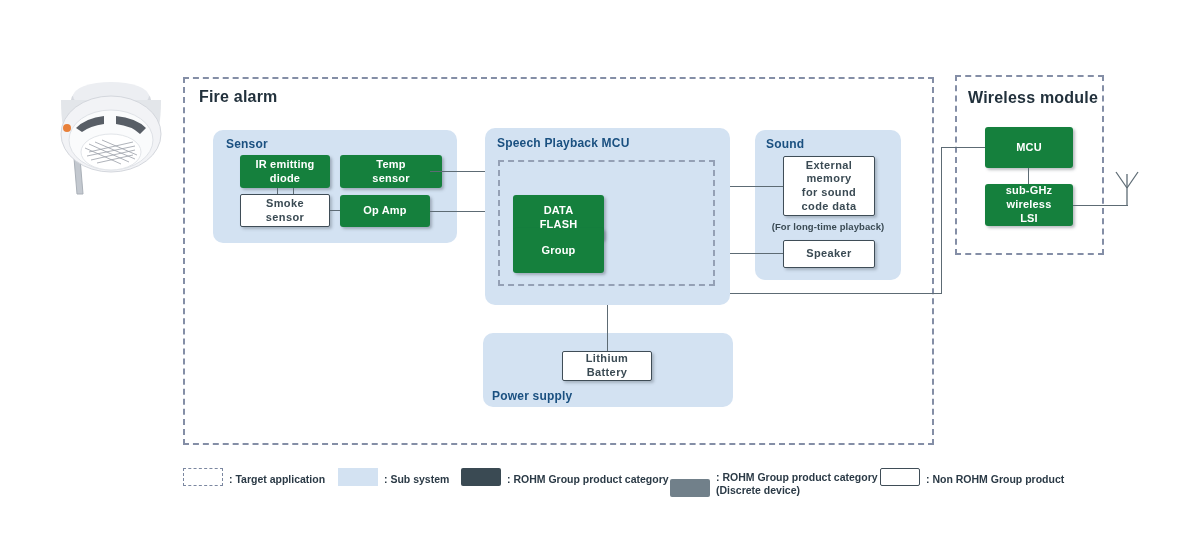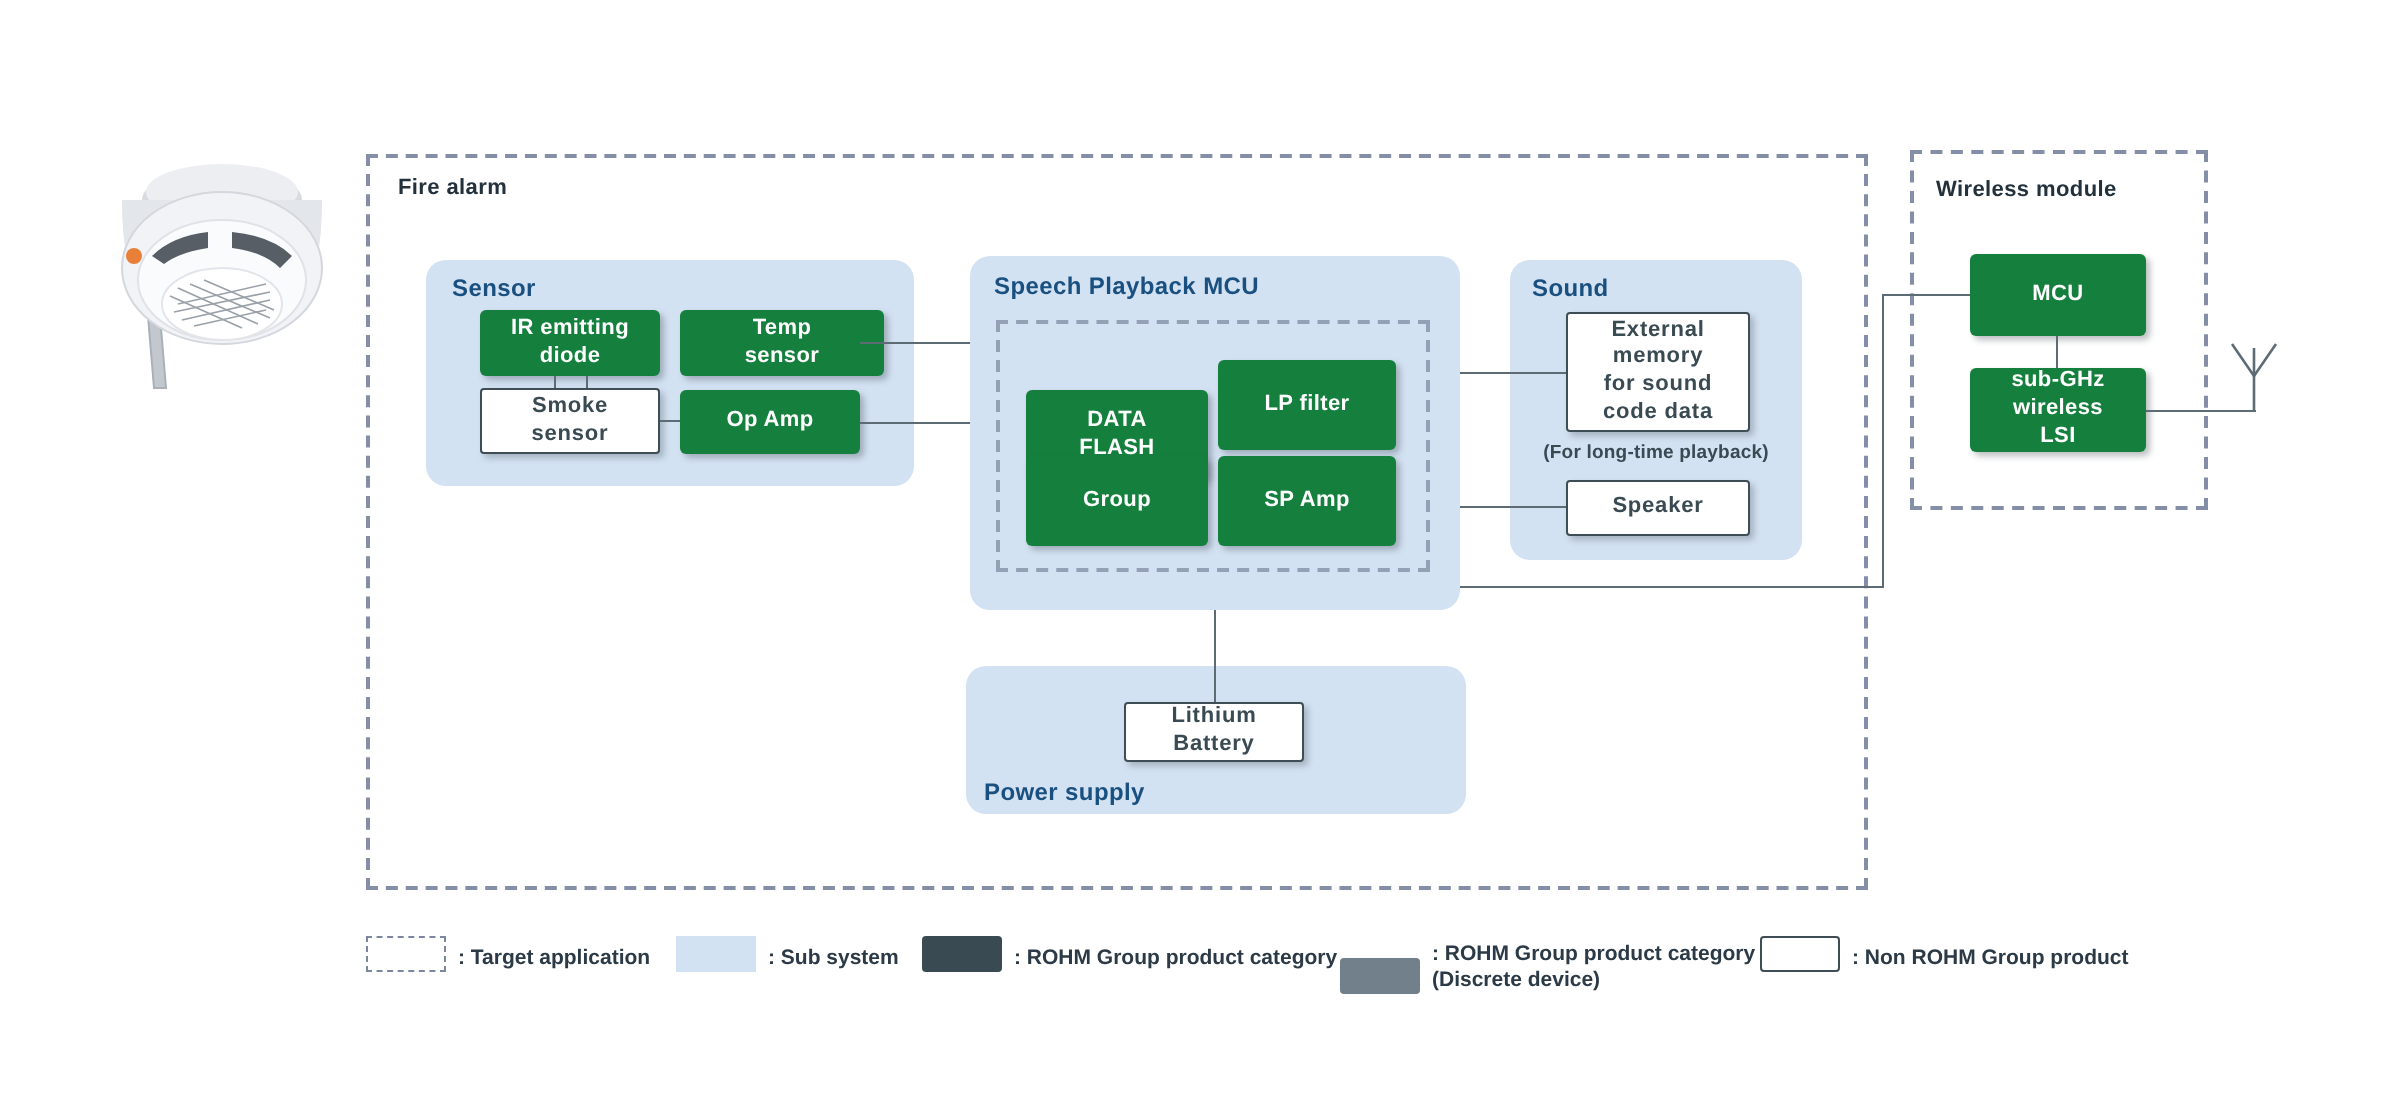--- a/index.html
+++ b/index.html
@@ -3,21 +3,21 @@
 <meta charset="utf-8">
 <style>
   html,body{margin:0;padding:0;background:#fff;}
   .canvas{
     position:relative;width:1200px;height:560px;background:#ffffff;overflow:hidden;
     font-family:"Liberation Sans","DejaVu Sans",sans-serif;
   }
   .abs{position:absolute;}
   
   .app-frame{position:absolute;border:2px dashed #848ea6;background:transparent;}
-  .app-title{position:absolute;font-size:11px;font-weight:bold;color:#22313c;letter-spacing:.2px;}
+  .app-title{position:absolute;font-size:16px;font-weight:bold;color:#22313c;letter-spacing:.2px;}
   
   .subsys{position:absolute;background:#d3e2f2;border-radius:10px;}
   .subsys-label{position:absolute;font-size:12px;font-weight:bold;color:#1a5080;letter-spacing:.2px;}
   
   .inner-dash{position:absolute;border:2px dashed #94a0b5;}
   
   .darkbox{
     position:absolute;background:#15803d;color:#ffffff;border-radius:3px;
     display:flex;align-items:center;justify-content:center;text-align:center;
     font-size:11px;font-weight:bold;line-height:1.25;white-space:pre-line;letter-spacing:.2px;
@@ -84,23 +84,21 @@
 sensor</div>
   <div class="whitebox" style="left:240px;top:194px;width:90px;height:33px;">Smoke
 sensor</div>
   <div class="darkbox" style="left:340px;top:195px;width:90px;height:32px;">Op Amp</div>
 
   <div class="subsys" style="left:485px;top:128px;width:245px;height:177px;"></div>
   <div class="subsys-label" style="left:497px;top:136px;">Speech Playback MCU</div>
   <div class="inner-dash" style="left:498px;top:160px;width:213px;height:122px;"></div>
   <div class="darkbox" style="left:513px;top:195px;width:91px;height:45px;">DATA
 FLASH</div>
-  <div class="darkbox" style="left:609px;top:180px;width:89px;height:45px;">LP filter</div>
   <div class="darkbox" style="left:513px;top:228px;width:91px;height:45px;">Group</div>
-  <div class="darkbox" style="left:609px;top:228px;width:89px;height:45px;">SP Amp</div>
 
   <div class="subsys" style="left:755px;top:130px;width:146px;height:150px;"></div>
   <div class="subsys-label" style="left:766px;top:137px;">Sound</div>
   <div class="whitebox" style="left:783px;top:156px;width:92px;height:60px;border-width:1px;">External
 memory
 for sound
 code data</div>
   <div class="note" style="left:755px;top:221px;width:146px;">(For long-time playback)</div>
   <div class="whitebox" style="left:783px;top:240px;width:92px;height:28px;border-width:1px;">Speaker</div>
 

